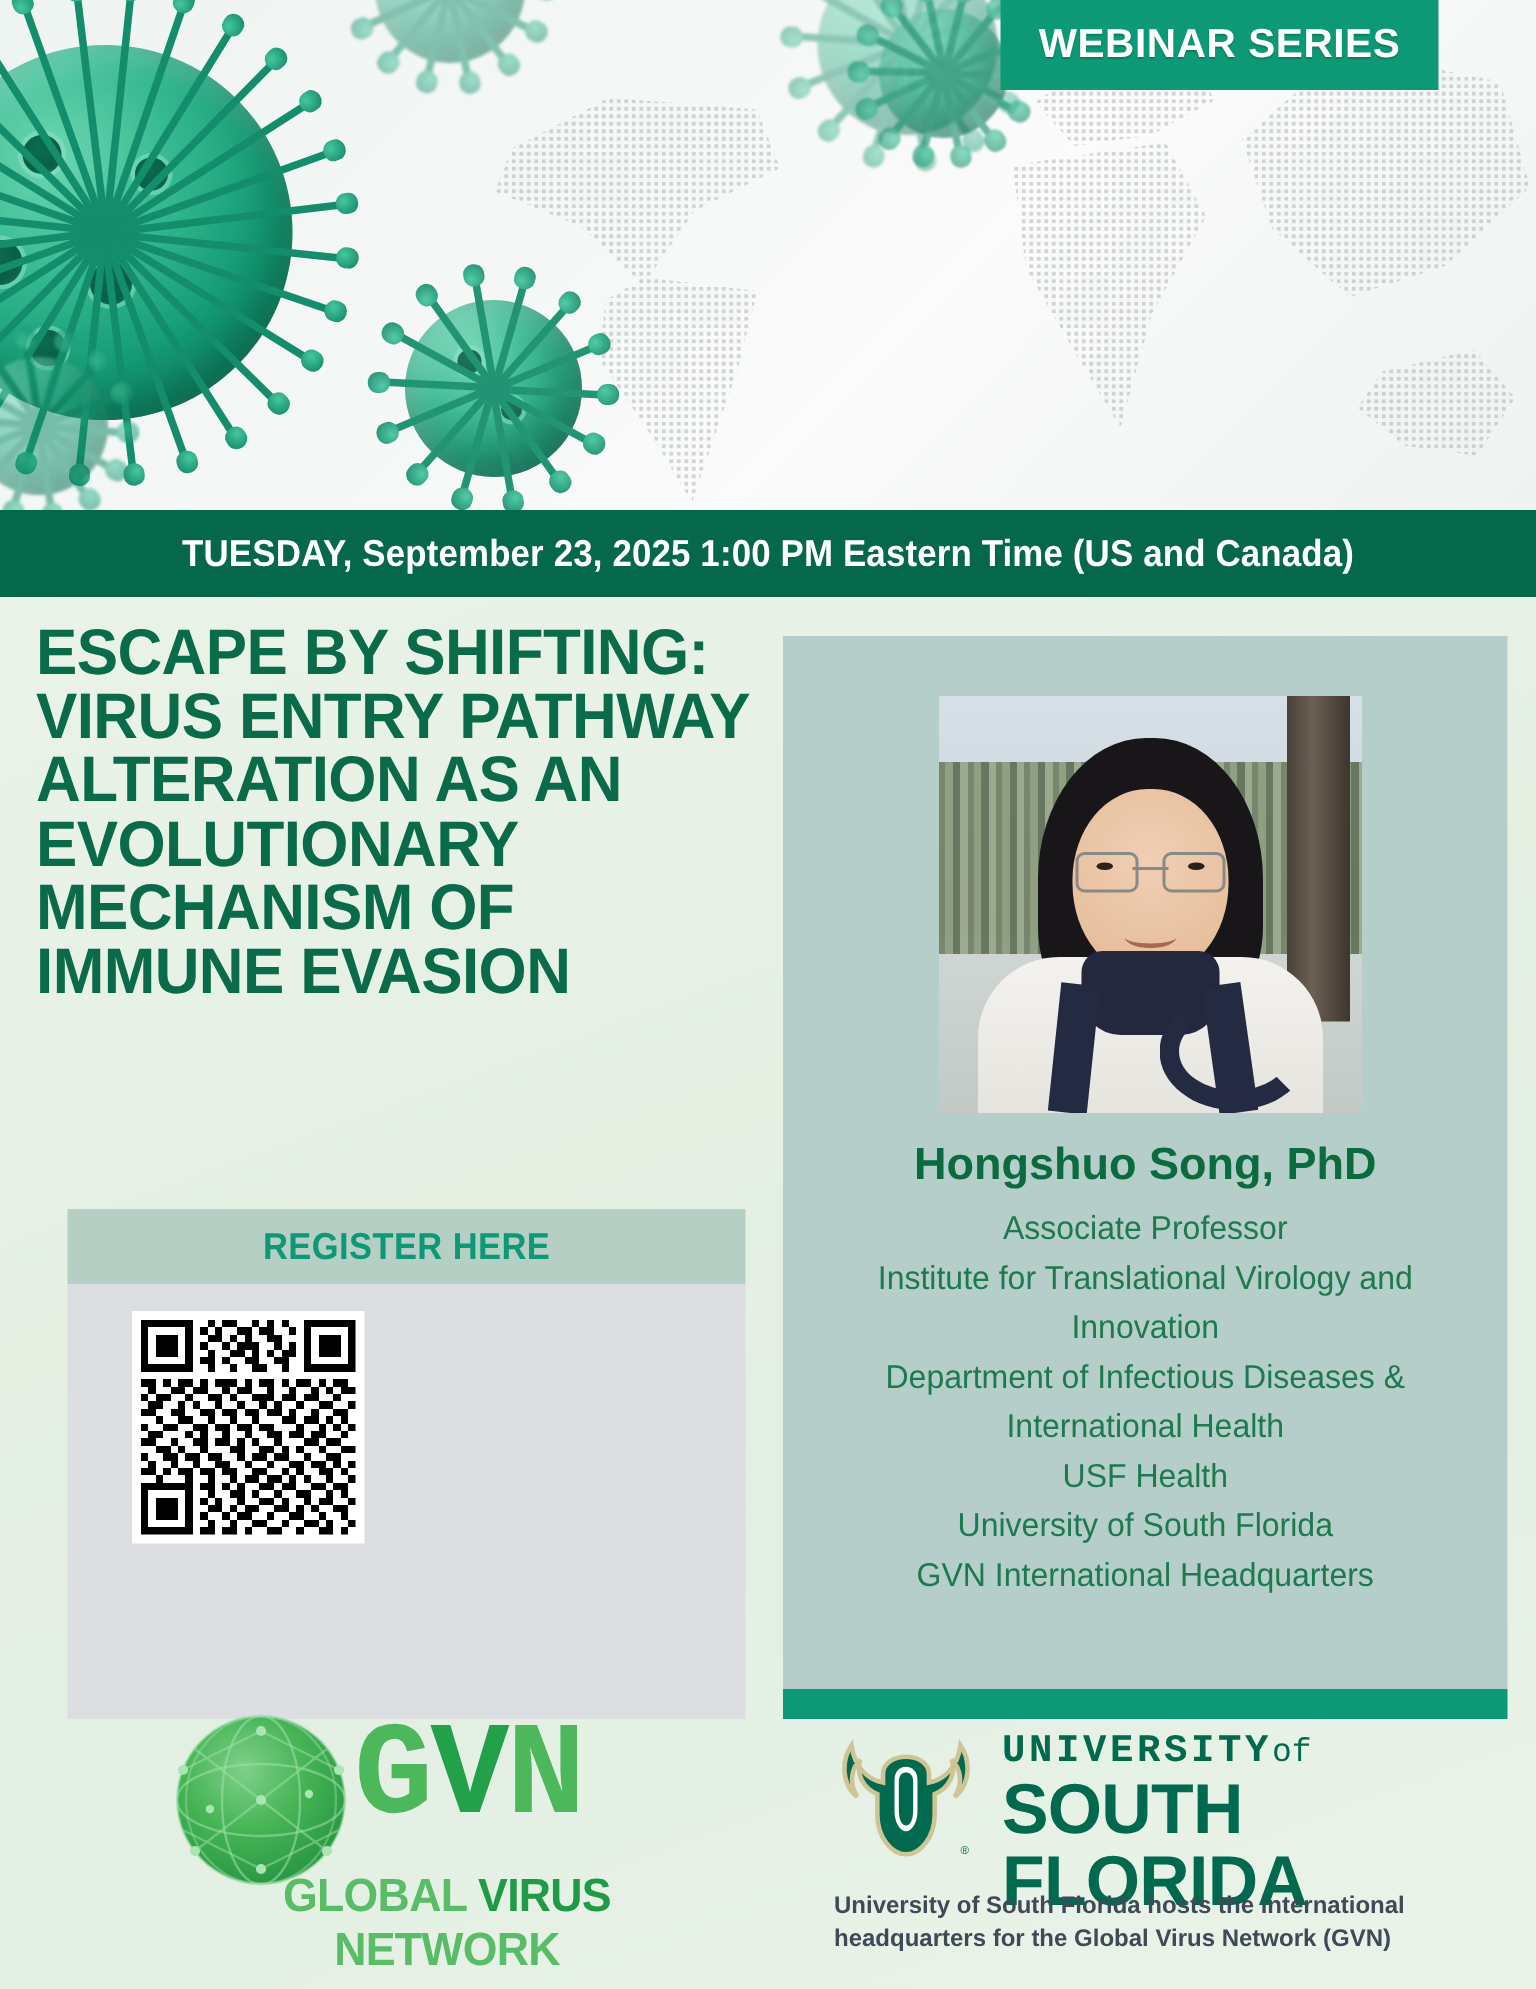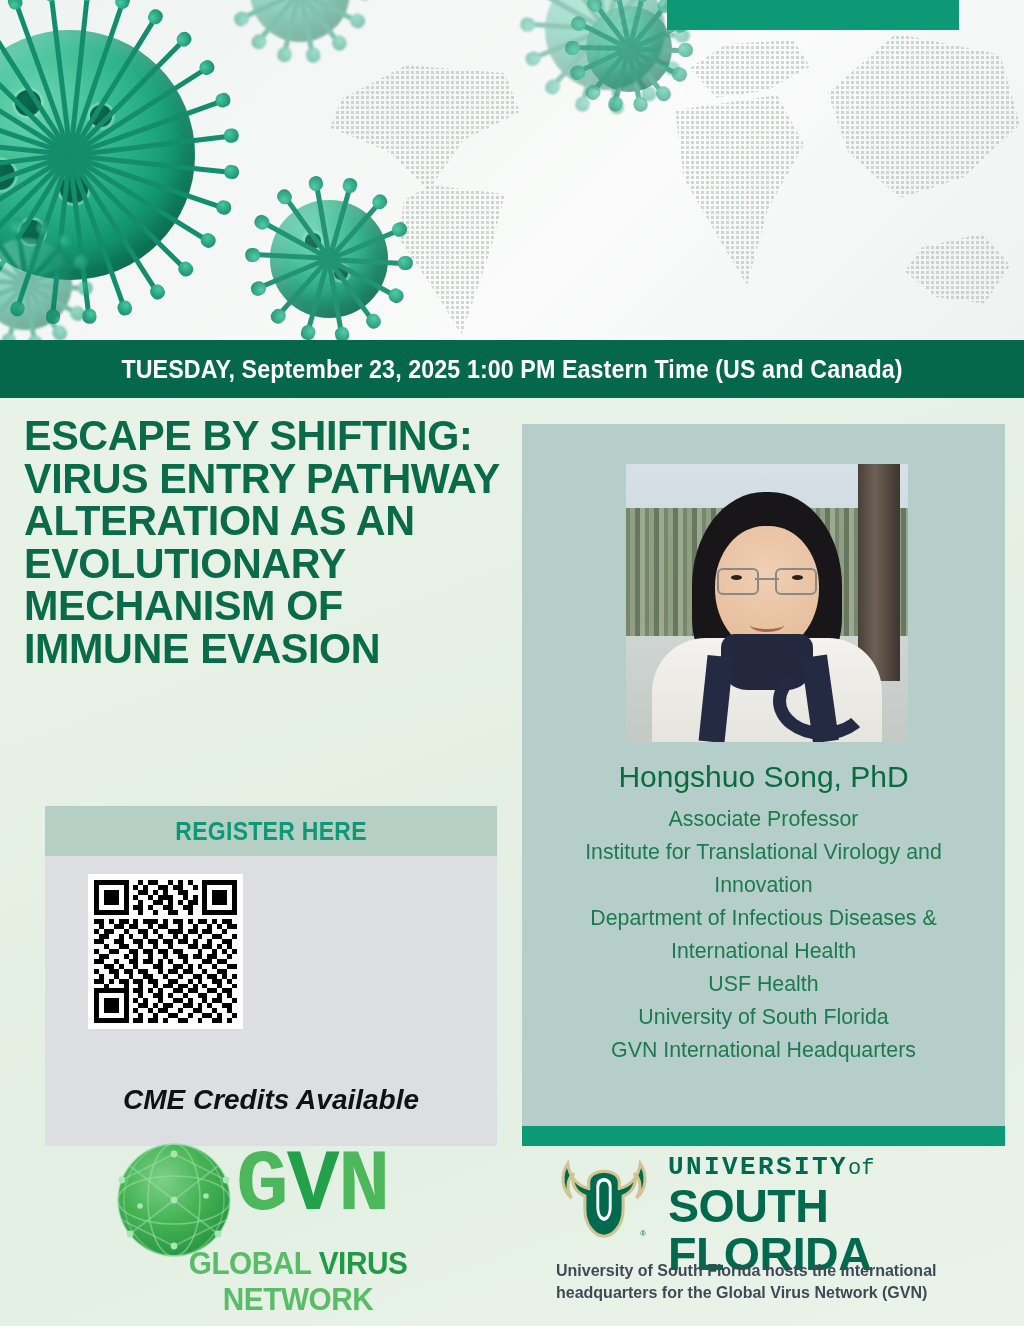--- a/index.html
+++ b/index.html
@@ -111,21 +111,21 @@
     background:linear-gradient(#f3f2ee,#e6e4de);}
   .ph-collar{position:absolute;left:50%;bottom:52px;transform:translateX(-50%);
     width:92px;height:56px;background:#23283f;border-radius:14px 14px 26px 26px;}
   .ph-stripe{position:absolute;bottom:0;width:26px;height:86px;background:#242a42;}
   .ph-stripe.a{left:calc(50% - 64px);transform:rotate(6deg);}
   .ph-stripe.b{left:calc(50% + 40px);transform:rotate(-8deg);}
   .ph-swoosh{position:absolute;left:calc(50% + 6px);bottom:2px;width:74px;height:52px;
     border:13px solid #242a42;border-radius:50%;border-top-color:transparent;border-right-color:transparent;}
 
   .sp-name{position:absolute;left:0;right:0;top:336px;text-align:center;color:#0a6b3f;
-    font-size:30px;font-weight:normal;}
+    font-size:30px;font-weight:bold;}
   .sp-lines{position:absolute;left:4px;right:4px;top:378px;text-align:center;color:#1d7a4f;
     font-size:22px;line-height:1.5;transform:scaleX(.97);}
 
   
   .gvn{position:absolute;left:118px;top:1142px;width:360px;height:180px;}
   .gvn-globe{position:absolute;left:0;top:2px;width:112px;height:112px;border-radius:50%;
     background:radial-gradient(circle at 40% 32%,#7fd08a 0%,#46b455 40%,#2d9b45 72%,#1f8a3a 100%);}
   .gvn-net{position:absolute;left:-8px;top:-6px;width:128px;height:128px;}
   .gvn-letters{position:absolute;left:118px;top:0;font-size:88px;font-weight:bold;
     letter-spacing:-2px;line-height:1;font-family:Liberation Mono, monospace;}
@@ -532,20 +532,21 @@
         <i style="width:60px"></i>
         <b style="left:52px"></b>
       </span>
       <span class="spike" style="transform: rotate(338.286deg);">
         <i style="width:60px"></i>
         <b style="left:52px"></b>
       </span>
     </div>
 
   <div class="badge">
+    <div>WEBINAR SERIES</div>
   </div>
 </div>
 
 <div class="datebar">
   <span>TUESDAY, September 23,  2025 1:00 PM Eastern Time (US and Canada)</span>
 </div>
 
 <div class="title">ESCAPE BY SHIFTING: VIRUS ENTRY PATHWAY ALTERATION AS AN EVOLUTIONARY MECHANISM OF IMMUNE EVASION</div>
 
 <div class="regwrap">
@@ -590,21 +591,20 @@
           <path d="M8 22h2v1H8zM11 22h1v1h-1zM13 22h1v1h-1zM16 22h2v1h-2zM19 22h2v1h-2zM23 22h2v1h-2zM26 22h2v1h-2z"></path>
           <path d="M9 23h1v1H9zM12 23h2v1h-2zM15 23h1v1h-1zM18 23h1v1h-1zM21 23h2v1h-2zM25 23h1v1h-1zM27 23h1v1h-1z"></path>
           <path d="M8 24h1v1H8zM10 24h1v1h-1zM13 24h1v1h-1zM16 24h2v1h-2zM19 24h1v1h-1zM22 24h1v1h-1zM24 24h2v1h-2zM28 24h1v1h-1z"></path>
           <path d="M9 25h2v1H9zM12 25h1v1h-1zM14 25h2v1h-2zM18 25h2v1h-2zM21 25h1v1h-1zM23 25h1v1h-1zM26 25h2v1h-2z"></path>
           <path d="M8 26h1v1H8zM11 26h1v1h-1zM13 26h2v1h-2zM17 26h1v1h-1zM20 26h2v1h-2zM24 26h1v1h-1zM27 26h1v1h-1z"></path>
           <path d="M9 27h1v1H9zM12 27h1v1h-1zM15 27h2v1h-2zM19 27h1v1h-1zM22 27h2v1h-2zM25 27h1v1h-1zM28 27h1v1h-1z"></path>
           <path d="M8 28h2v1H8zM11 28h2v1h-2zM14 28h1v1h-1zM17 28h2v1h-2zM21 28h1v1h-1zM24 28h2v1h-2zM27 28h1v1h-1z"></path>
         </g>
       </svg>
     </div>
-    <div class="cmeline">CME Credits Available</div>
   </div>
 </div>
 
 <div class="speaker">
   <div class="photo">
     <div class="ph-sky"></div>
       <div class="ph-trees"></div>
       <div class="ph-ground"></div>
     <div class="ph-trunk"></div>
     <div class="ph-hair"></div>

